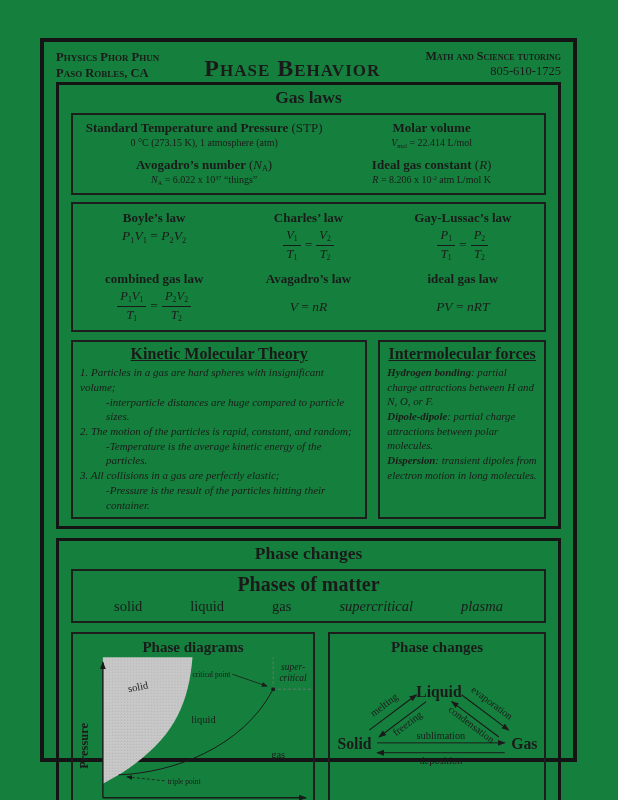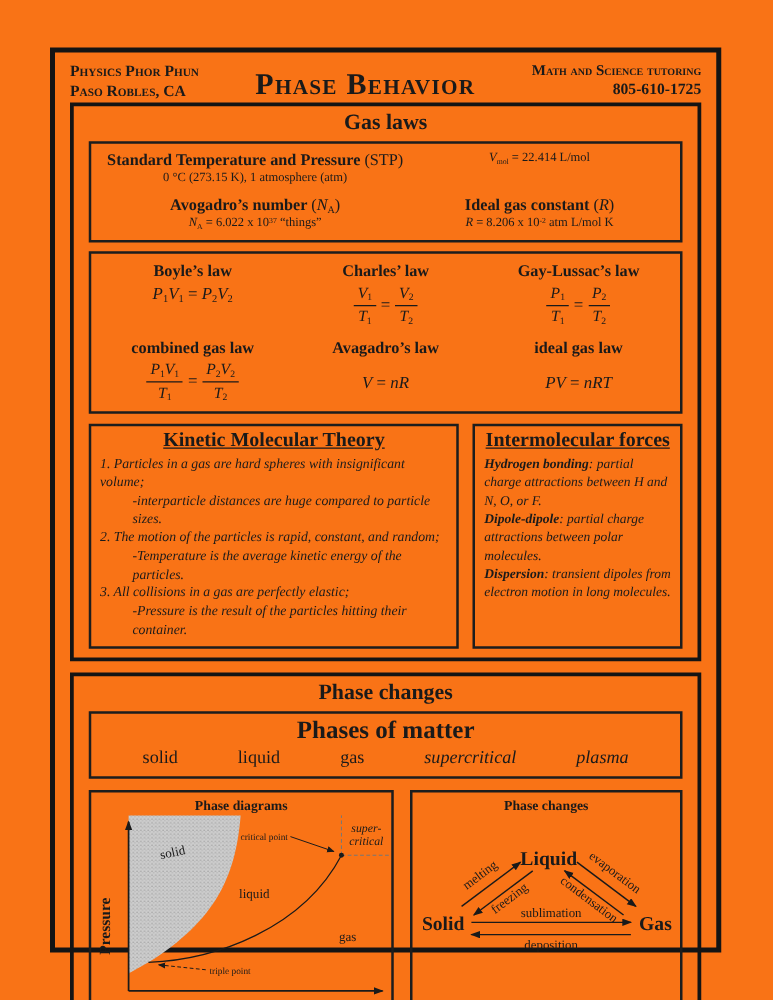--- a/index.html
+++ b/index.html
@@ -1,32 +1,32 @@
 <!DOCTYPE html>
 <html><head>
 <meta charset="utf-8">
 <style>
   html,body{margin:0;padding:0;background:#ffffff;}
   .sheet{
-    position:relative;width:618px;height:800px;background:#f97316;
+    position:relative;width:618px;height:800px;background:#15803d;
     font-family:"Liberation Serif","DejaVu Serif",serif;color:#1a1a1a;overflow:hidden;
   }
   .frame{
     position:absolute;left:40px;top:38px;width:537px;height:724px;
     border:4px solid #141414;box-sizing:border-box;padding:3px 12px 2px;
     display:flex;flex-direction:column;
   }
   
   .hdr{display:flex;align-items:flex-start;height:56px;}
   .hdr-left{font-variant:small-caps;font-weight:bold;font-size:12.5px;line-height:1.3;padding-top:4px;white-space:nowrap;}
   .hdr-center{flex:1;text-align:center;padding-top:10px;}
   .hdr-title{font-variant:small-caps;font-weight:bold;font-size:24px;letter-spacing:1px;}
   .hdr-right{text-align:right;padding-top:4px;white-space:nowrap;}
   .hdr-right .l1{font-variant:small-caps;font-weight:bold;font-size:12px;}
-  .hdr-right .l2{font-weight:bold;font-size:12.5px;}
+  .hdr-right .l2{font-weight:normal;font-size:12.5px;}
   
   .sect{border:3px solid #141414;padding:2px 12px 7px;}
   .sect-title{text-align:center;font-weight:bold;font-size:17.5px;margin:0 0 5px;}
   
   .const-box{border:2px solid #1d1d1d;padding:5px 8px 7px;display:grid;grid-template-columns:1.18fr 1fr;row-gap:8px;text-align:center;}
   .c-head{font-weight:bold;font-size:13px;}
   .c-head .paren{font-weight:normal;}
   .c-val{font-size:10px;margin-top:1px;}
   sub{font-size:0.62em;vertical-align:-0.3em;font-style:normal;}
   sup{font-size:0.62em;vertical-align:0.45em;font-style:normal;}
@@ -51,21 +51,21 @@
   .imf-entry .term{font-weight:bold;}
   
   .sect2{margin-top:9px;}
   .pom-box{border:2px solid #1d1d1d;padding:2px 4px 6px;text-align:center;}
   .pom-title{font-weight:bold;font-size:20px;}
   .pom-row{display:flex;justify-content:center;gap:48px;font-size:14.5px;margin-top:2px;}
   .ital{font-style:italic;}
   .diag-row{display:flex;gap:13px;margin-top:9px;}
   .pd-box{width:244px;border:2px solid #1d1d1d;box-sizing:border-box;}
   .pc-box{flex:1;border:2px solid #1d1d1d;box-sizing:border-box;}
-  .diag-title{text-align:center;font-weight:bold;font-size:11px;margin-top:5px;}
+  .diag-title{text-align:center;font-weight:bold;font-size:15px;margin-top:5px;}
   svg{display:block;}
   svg text{font-family:"Liberation Serif","DejaVu Serif",serif;fill:#1a1a1a;}
 </style>
 </head>
 <body>
 
 <div class="sheet">
   <div class="frame">
 
     <div class="hdr">
@@ -84,20 +84,21 @@
 
     <div class="sect">
       <div class="sect-title">Gas laws</div>
 
       <div class="const-box">
         <div>
           <div class="c-head"><span>Standard Temperature and Pressure</span> <span class="paren">(STP)</span></div>
           <div class="c-val">0 °C (273.15 K), 1 atmosphere (atm)</div>
         </div>
         <div>
+          <div class="c-head"><span>Molar volume</span></div>
           <div class="c-val"><i>V</i><sub>mol</sub> = 22.414 L/mol</div>
         </div>
         <div>
           <div class="c-head"><span>Avogadro’s number</span> <span class="paren">(<i>N</i><sub>A</sub>)</span></div>
           <div class="c-val"><i>N</i><sub>A</sub> = 6.022 x 10<sup>37</sup> “things”</div>
         </div>
         <div>
           <div class="c-head"><span>Ideal gas constant</span> <span class="paren">(<i>R</i>)</span></div>
           <div class="c-val"><i>R</i> = 8.206 x 10<sup>-2</sup> atm L/mol K</div>
         </div>

